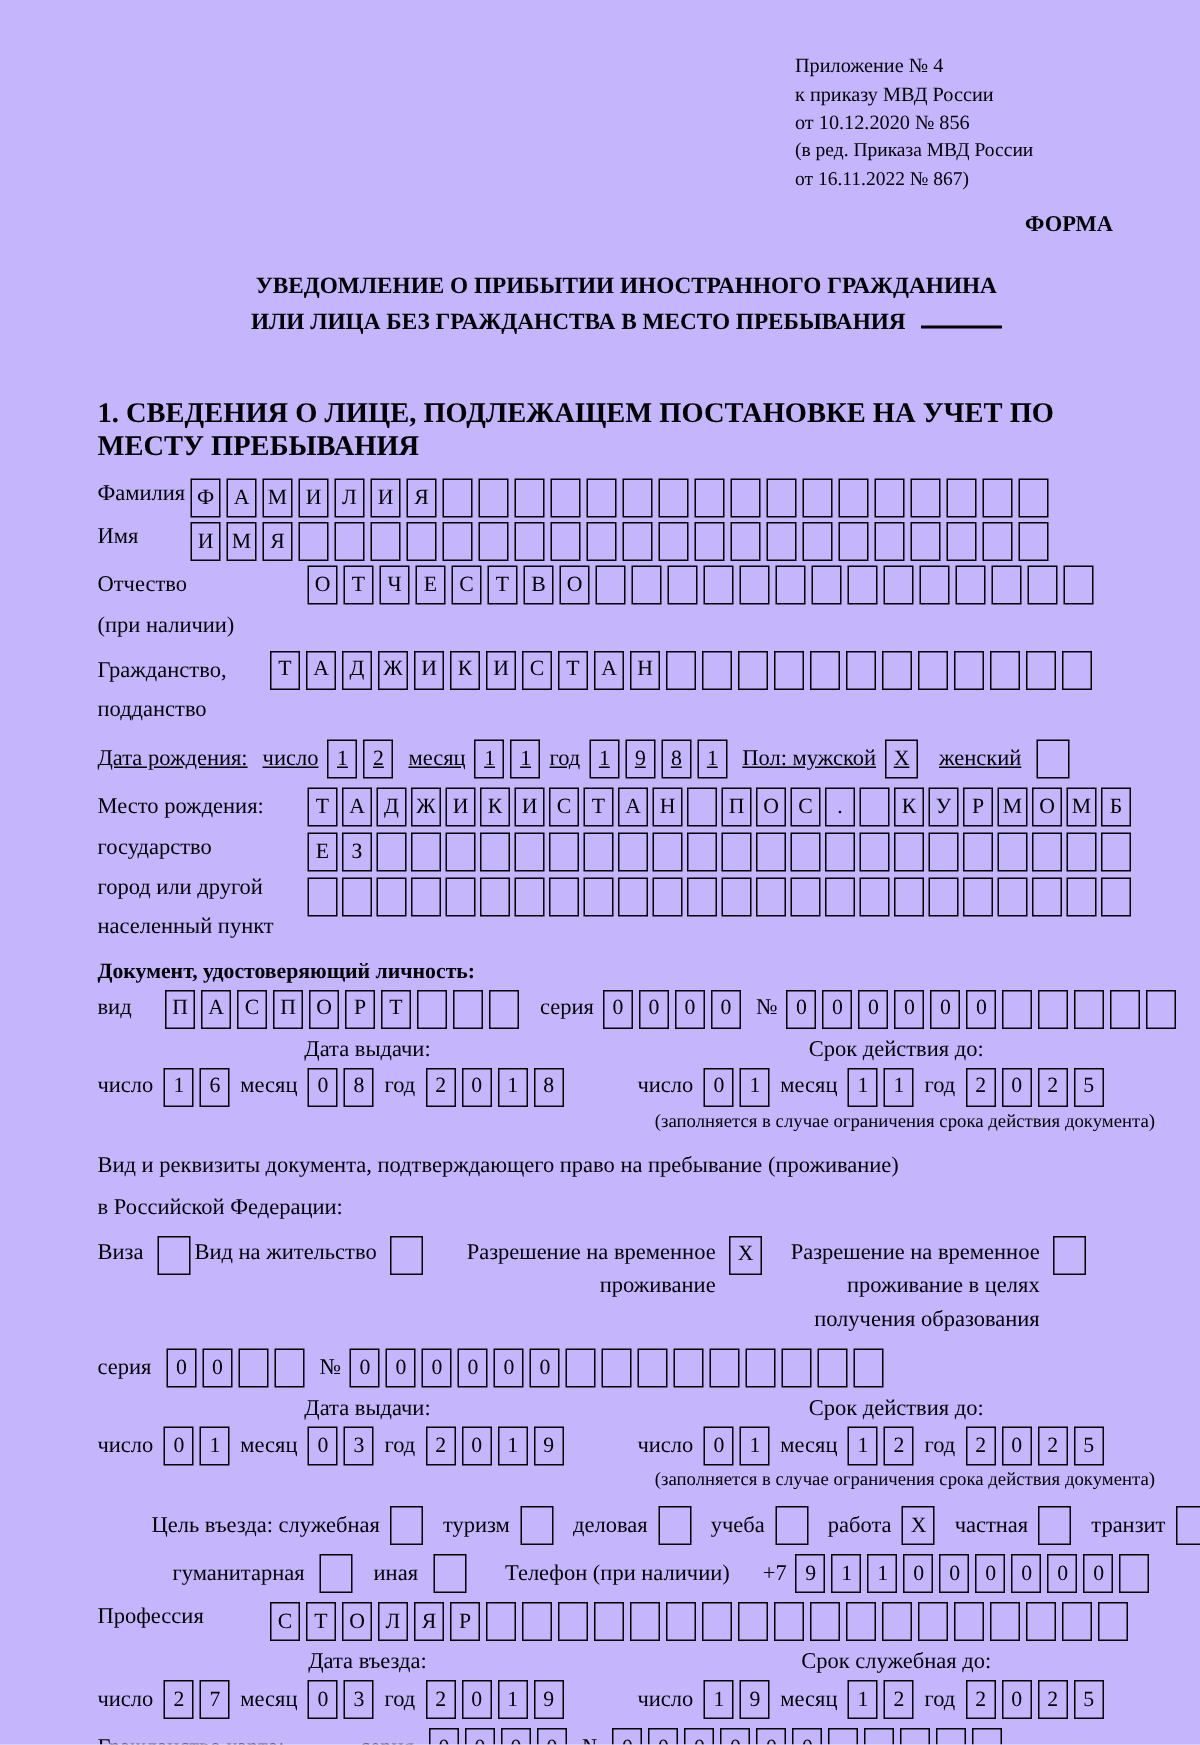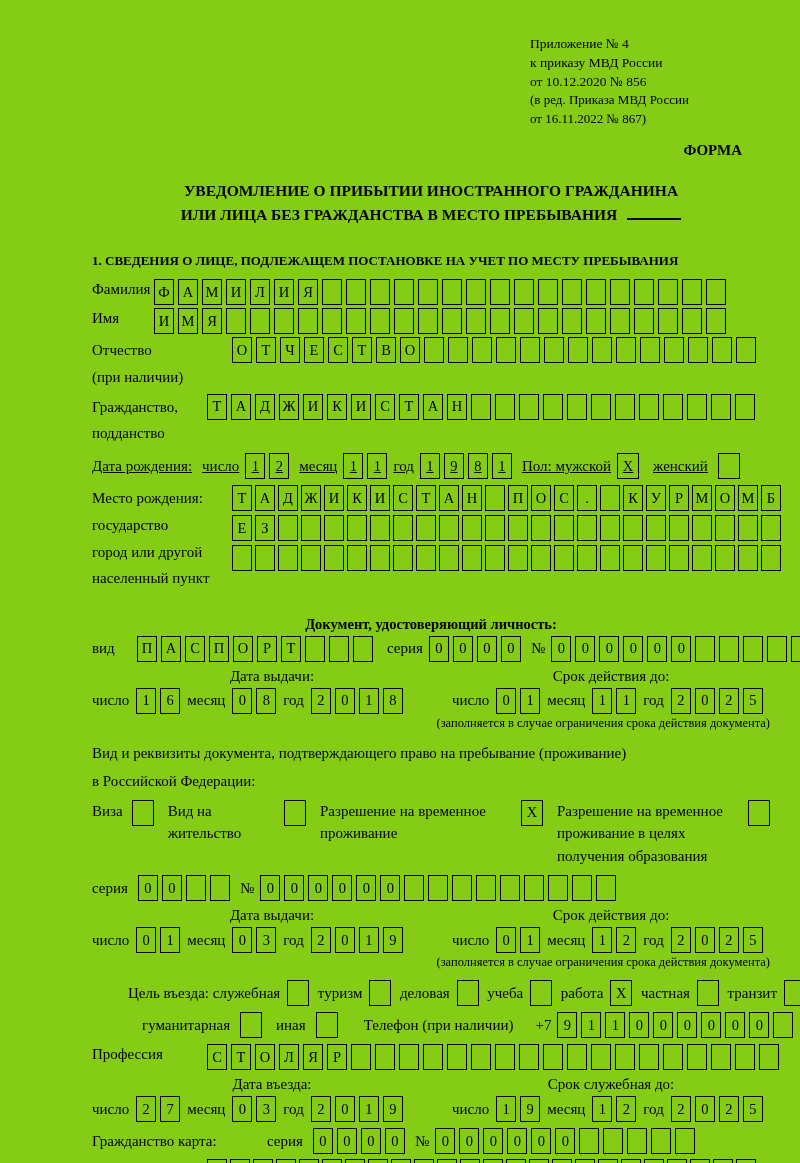--- a/index.html
+++ b/index.html
@@ -1,60 +1,60 @@
 <!DOCTYPE html>
 <html><head>
 <meta charset="utf-8">
 <style>
   * { margin:0; padding:0; box-sizing:border-box; }
   html,body { background:#e8e8e8; }
   .page {
-    width:800px; height:1163px; margin:0 auto; background:#84cc16; color:#000;
+    width:800px; height:1163px; margin:0 auto; background:#c4b5fd; color:#000;
     font-family:"Liberation Serif","DejaVu Serif",serif;
-    padding:34px 30px 10px 92px; overflow:hidden; position:relative;
+    padding:34px 30px 10px 65px; overflow:hidden; position:relative;
   }
   .hdr { margin-left:auto; width:240px; font-size:13.5px; line-height:1.42; }
   .hdr .ed { font-size:13px; }
   .hdr .ed:first-of-type { margin-top:4px; }
   .forma { font-weight:bold; text-align:right; padding-right:28px; margin-top:14px; font-size:15px; }
   .title { text-align:center; font-weight:bold; font-size:15.5px; margin-top:20px; line-height:1.55; }
   .uline { display:inline-block; width:54px; border-bottom:2px solid #000; margin-left:10px; }
-  .sec1 { font-weight:bold; font-size:13px; margin-top:26px; }
+  .sec1 { font-weight:bold; font-size:19px; margin-top:38px; }
 
   .row { display:flex; align-items:flex-start; margin-top:3px; }
   .mt6 { margin-top:6px; } .mt8 { margin-top:8px; } .mt10 { margin-top:10px; }
   .lbl { font-size:15px; line-height:1.45; flex:none; }
   .lblcol { flex:none; font-size:15px; line-height:1.78; }
   .w62{width:62px;} .w140{width:140px;} .w115{width:115px;} .w45{width:45px;} .w175{width:175px;}
   .cells { display:flex; gap:4px; flex:none; margin-top:0; }
   .cells.tight { gap:3px; }
   .cell, .cb {
     width:20px; height:26px; border:1.8px solid #000; flex:none;
     display:flex; align-items:center; justify-content:center; font-size:14.5px;
   }
   .cb { width:22px; }
   .stack { display:flex; flex-direction:column; gap:4px; }
   .inlbl { font-size:15px; flex:none; }
   .gap6{ margin-left:6px; } .gap10{ margin-left:10px; } .gap14{ margin-left:14px; }
 
-  .dochead { text-align:center; font-weight:bold; font-size:14.5px; margin-top:24px; }
+  .dochead { text-align:left; font-weight:bold; font-size:14.5px; margin-top:8px; }
   .dates { display:flex; margin-top:6px; }
   .dcol.left { width:360px; flex:none; }
   .dcol.right { flex:1; }
   .dhead { text-align:center; font-size:15px; }
   .dline { display:flex; align-items:center; gap:7px; margin-top:3px; }
   .dnote { font-size:12.5px; text-align:right; margin-top:2px; }
 
   .intro { font-size:15px; margin-top:8px; line-height:1.9; }
   .opts { display:flex; align-items:flex-start; margin-top:4px; }
   .opt { display:flex; align-items:flex-start; gap:9px; }
   .opt .olbl { font-size:15px; line-height:1.5; }
-  .opt .center { text-align:left; }
+  .opt .center { text-align:right; }
   .wrap185 { width:192px; } .wrap180 { width:182px; }
-  .opts .opt + .opt { margin-left:14px; }
+  .opts .opt + .opt { margin-left:3px; }
 
   .purpose { display:flex; align-items:center; justify-content:space-between; margin-top:10px; width:100%;margin-left:36px; }
   .pitem { display:flex; align-items:center; gap:7px; }
 </style>
 </head>
 <body>
 
 <div class="page">
 
   <div class="hdr">

